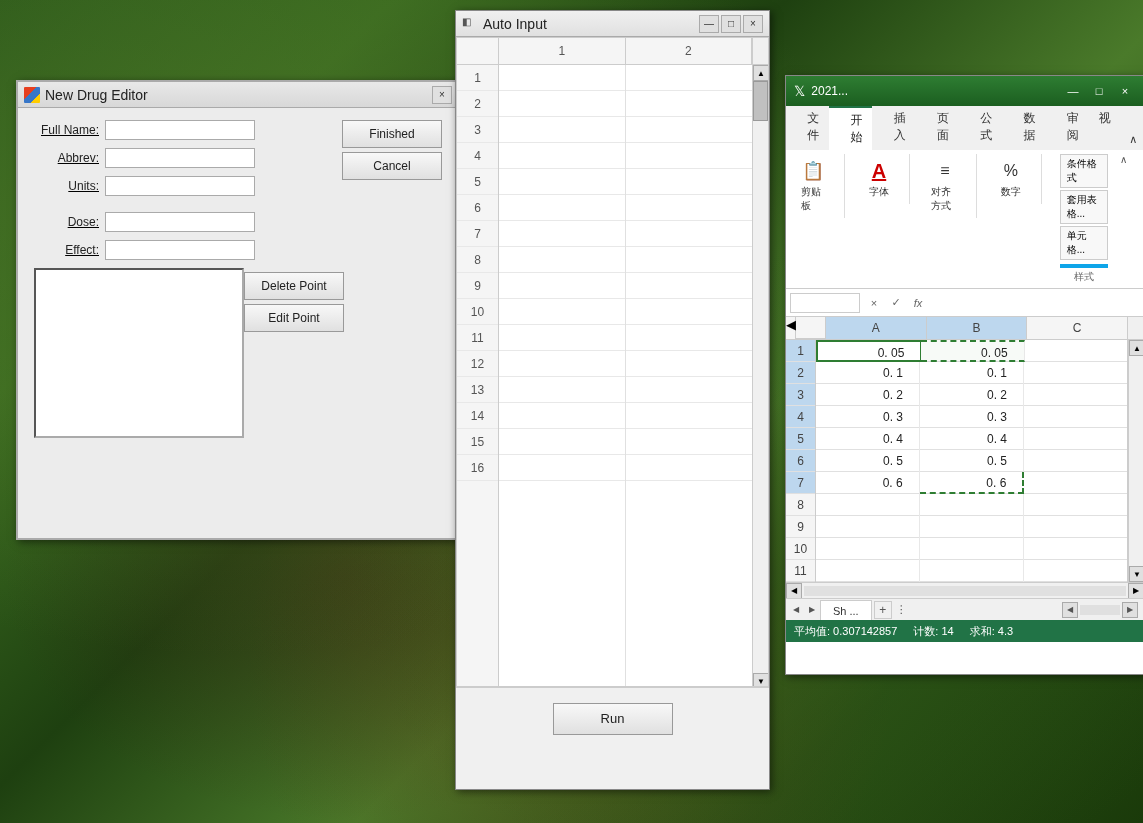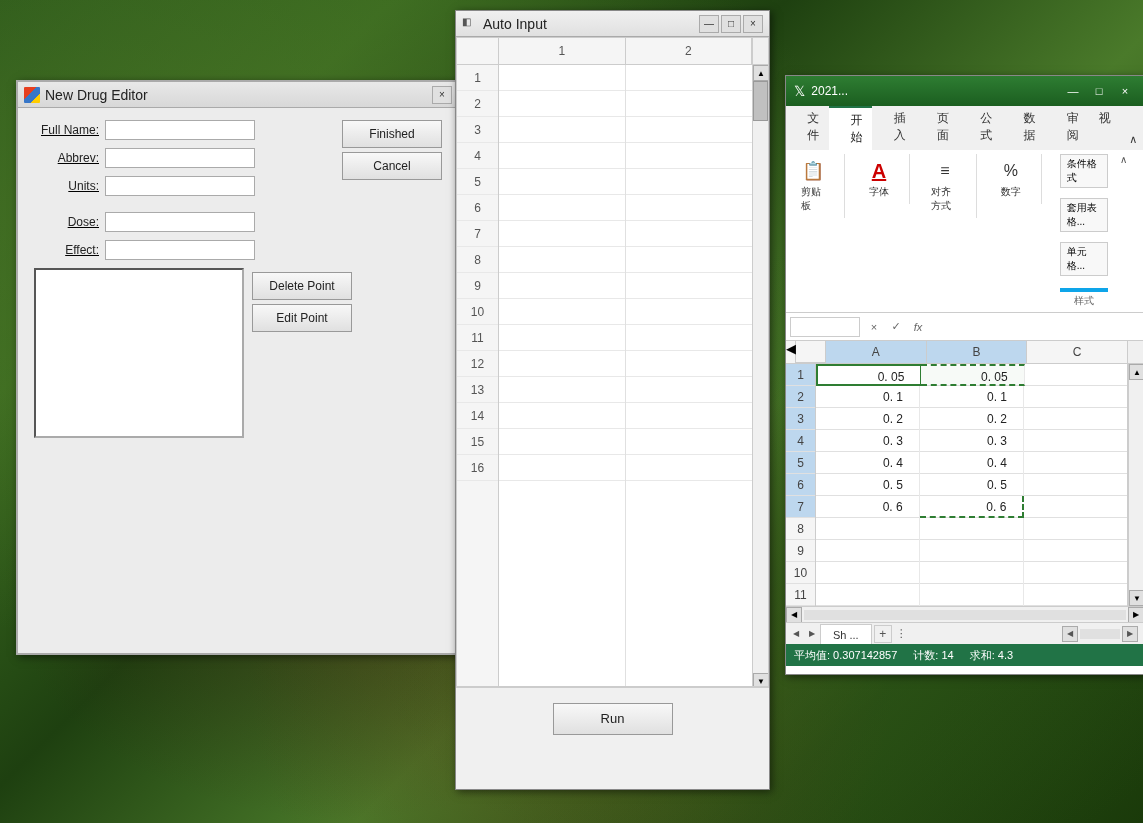--- a/index.html
+++ b/index.html
@@ -80,21 +80,21 @@
       font-size: 10px;
       cursor: pointer;
       color: #333;
     }
 
     
     .drug-editor {
       left: 16px;
       top: 80px;
       width: 444px;
-      height: 575px;
+      height: 460px;
       background: #ececec;
       border: 2px solid #aaa;
     }
 
     .drug-editor .window-titlebar {
       background: linear-gradient(to bottom, #e8e8e8, #d8d8d8);
     }
 
     .drug-editor-content {
       padding: 12px 16px;
@@ -145,21 +145,21 @@
       color: #222;
     }
 
     .dose-section {
       margin-top: 16px;
     }
 
     .drug-table-area {
       display: flex;
       margin-top: 8px;
-      gap: 8px;
+      gap: 0;
       align-items: flex-start;
     }
 
     .drug-listbox {
       width: 210px;
       height: 170px;
       background: white;
       border: 2px inset #aaa;
       overflow-y: auto;
     }
@@ -827,21 +827,21 @@
       </div>
     </div>
 
     <div class="ribbon-group">
       <div class="ribbon-btn">
         <div class="ribbon-icon" style="font-size:16px;">%</div>
         <span>数字</span>
       </div>
     </div>
 
-    <div style="display:flex; flex-direction:column; gap:10px; padding-left:4px;">
+    <div style="display:flex; flex-direction:column; gap:2px; padding-left:4px;">
       <div style="font-size:10px; padding:2px 6px; border:1px solid #ccc; cursor:pointer; background:#f8f8f8;">
         <span>条件格式</span>
       </div>
       <div style="font-size:10px; padding:2px 6px; border:1px solid #ccc; cursor:pointer; background:#f8f8f8;">
         <span>套用表格...</span>
       </div>
       <div style="font-size:10px; padding:2px 6px; border:1px solid #ccc; cursor:pointer; background:#f8f8f8;">
         <span>单元格...</span>
       </div>
       <div class="ribbon-group-label">样式</div>

